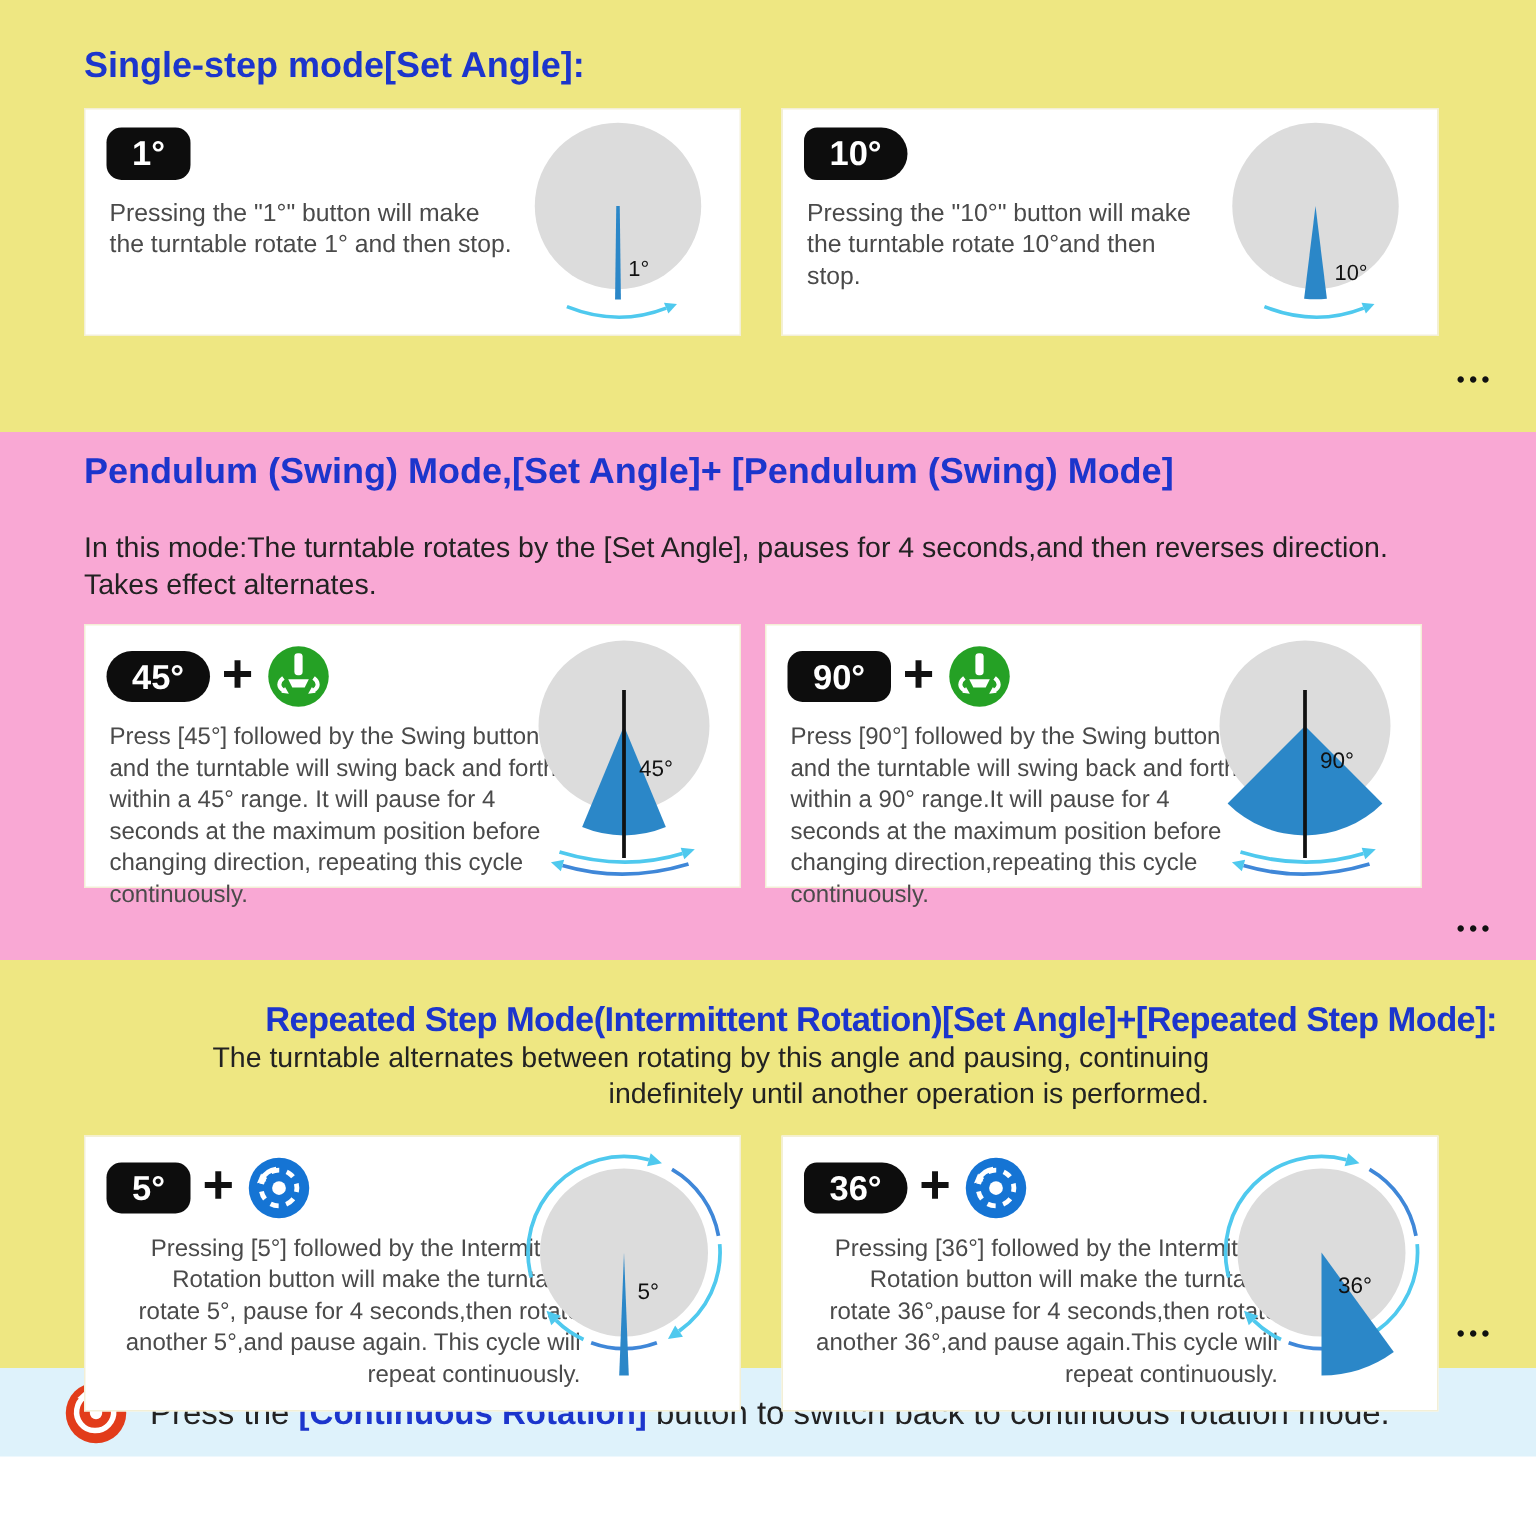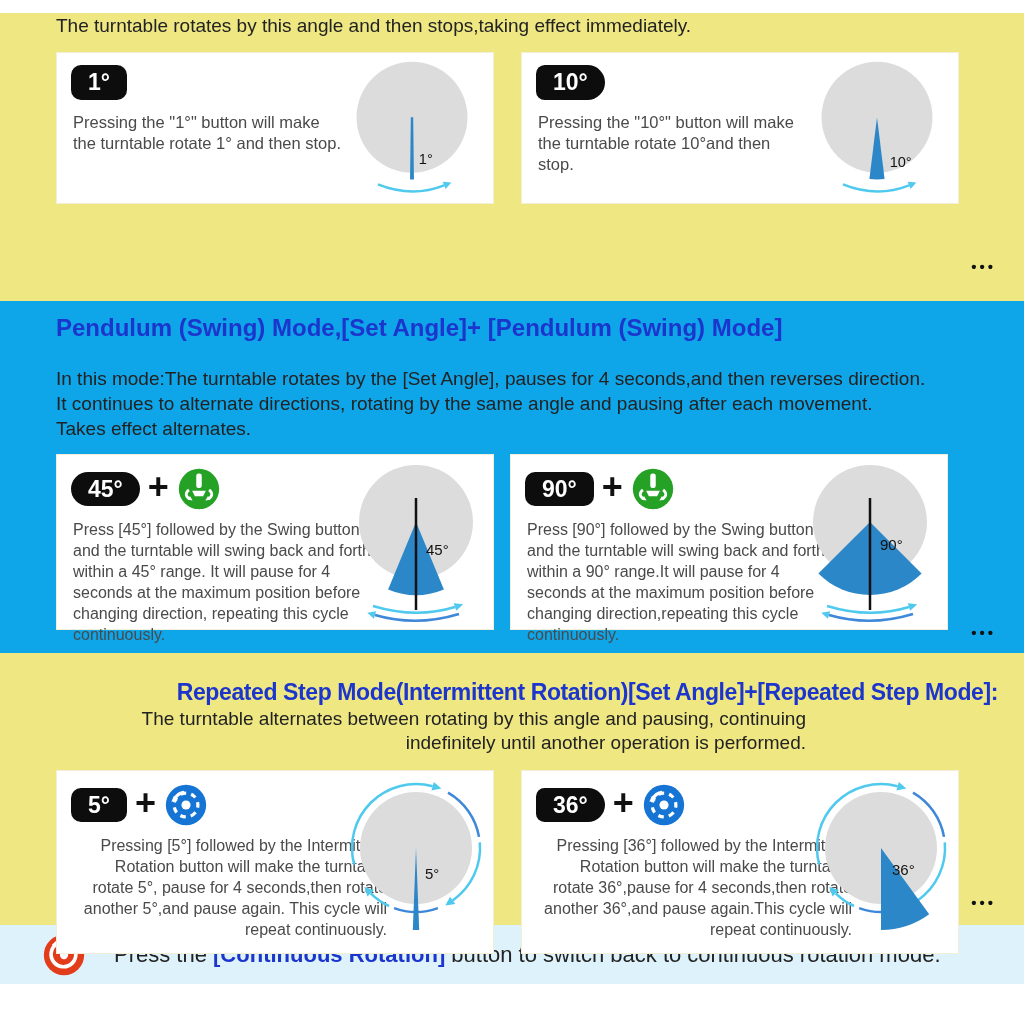--- a/index.html
+++ b/index.html
@@ -1,20 +1,20 @@
 <!DOCTYPE html>
 <html><head>
 <meta charset="utf-8">
 <style>
   html,body{margin:0;padding:0;}
   body{width:1024px;height:1024px;font-family:"Liberation Sans",sans-serif;-webkit-font-smoothing:antialiased;}
   .page{width:1024px;height:1024px;overflow:hidden;}
   .sec{position:relative;box-sizing:border-box;padding-left:56px;padding-right:26px;}
   .sec-yellow{background:#eee782;}
-  .sec-blue{background:#0ea5e9;}
+  .sec-blue{background:#f9a8d4;}
   .sec1{height:288px;}
   .sec2{height:352px;}
   .sec3{height:272px;text-align:right;}
   .footer{height:59px;background:#def2fb;display:flex;align-items:center;padding-left:42px;box-sizing:border-box;}
   h2{margin:0;color:#1c35cc;font-weight:700;}
   .sec1 h2{padding-top:30px;font-size:24px;}
   .sec2 h2{padding-top:13px;font-size:24px;}
   .sec3 h2{padding-top:26px;font-size:23px;letter-spacing:-0.4px;}
   .body-text{color:#222;font-size:19px;line-height:25px;}
   .sec1 .body-text{margin-top:13px;}
@@ -37,31 +37,31 @@
   .plus{font-size:36px;font-weight:800;color:#111;line-height:1;margin-top:-4px;}
   .card-desc{margin-left:16px;color:#4a4a4a;}
   .sec1 .card-desc{width:272px;font-size:16.5px;line-height:21px;margin-top:12px;}
   .sec2 .card-desc,.sec3 .card-desc{width:314px;font-size:16px;line-height:21px;}
   .diag{position:absolute;top:2px;right:8px;}
   .sec2 .diag,.sec3 .diag{top:3px;right:2px;}
   .dots{position:absolute;right:28px;color:#111;font-size:15px;font-weight:700;letter-spacing:3px;}
   .sec1 .dots{bottom:26px;}
   .sec2 .dots{bottom:12px;}
   .sec3 .dots{bottom:14px;}
-  .footer-text{font-size:22px;color:#222;margin-left:28px;}
+  .footer-text{font-size:22px;color:#222;margin-left:14px;}
   .footer-hl{color:#1c35cc;font-weight:700;}
   svg text{font-family:"Liberation Sans",sans-serif;font-size:15px;fill:#111;}
 </style>
 </head>
 <body>
 
 <div class="page">
 
   <div class="sec sec1 sec-yellow">
-    <div class="body-text">The turntable rotates by this angle and then stops,taking effect immediately.</div>
+    <h2>Single-step mode[Set Angle]:</h2>
     <div class="cards">
 
       <div class="card">
         <div class="btn-row">
           <span class="angle-btn r-rect">1°</span>
         </div>
         <div class="card-desc">Pressing the "1°" button will make the turntable rotate 1° and then stop.</div>
         <svg class="diag" width="146" height="146" viewBox="0 0 150 150">
           <circle cx="75" cy="64" r="57" fill="#dcdcdc"></circle>
           <polygon points="73.8,64 76.2,64 77,128 73,128" fill="#2b87c8"></polygon>
@@ -85,21 +85,20 @@
         </svg>
       </div>
     </div>
     <div class="dots">•••</div>
   </div>
 
   <div class="sec sec2 sec-blue">
     <h2>Pendulum (Swing) Mode,[Set Angle]+ [Pendulum (Swing) Mode]</h2>
     <div class="lines body-text">
       <div>In this mode:The turntable rotates by the [Set Angle], pauses for 4 seconds,and then reverses direction.</div>
-      <div>It continues to alternate directions, rotating by the same angle and pausing after each movement.</div>
       <div>Takes effect alternates.</div>
     </div>
     <div class="cards">
 
       <div class="card">
         <div class="btn-row">
           <span class="angle-btn r-pill">45°</span>
           <span class="plus">+</span>
           <svg width="44" height="44" viewBox="0 0 48 48">
             <circle cx="24" cy="24" r="22" fill="#25a125"></circle>

